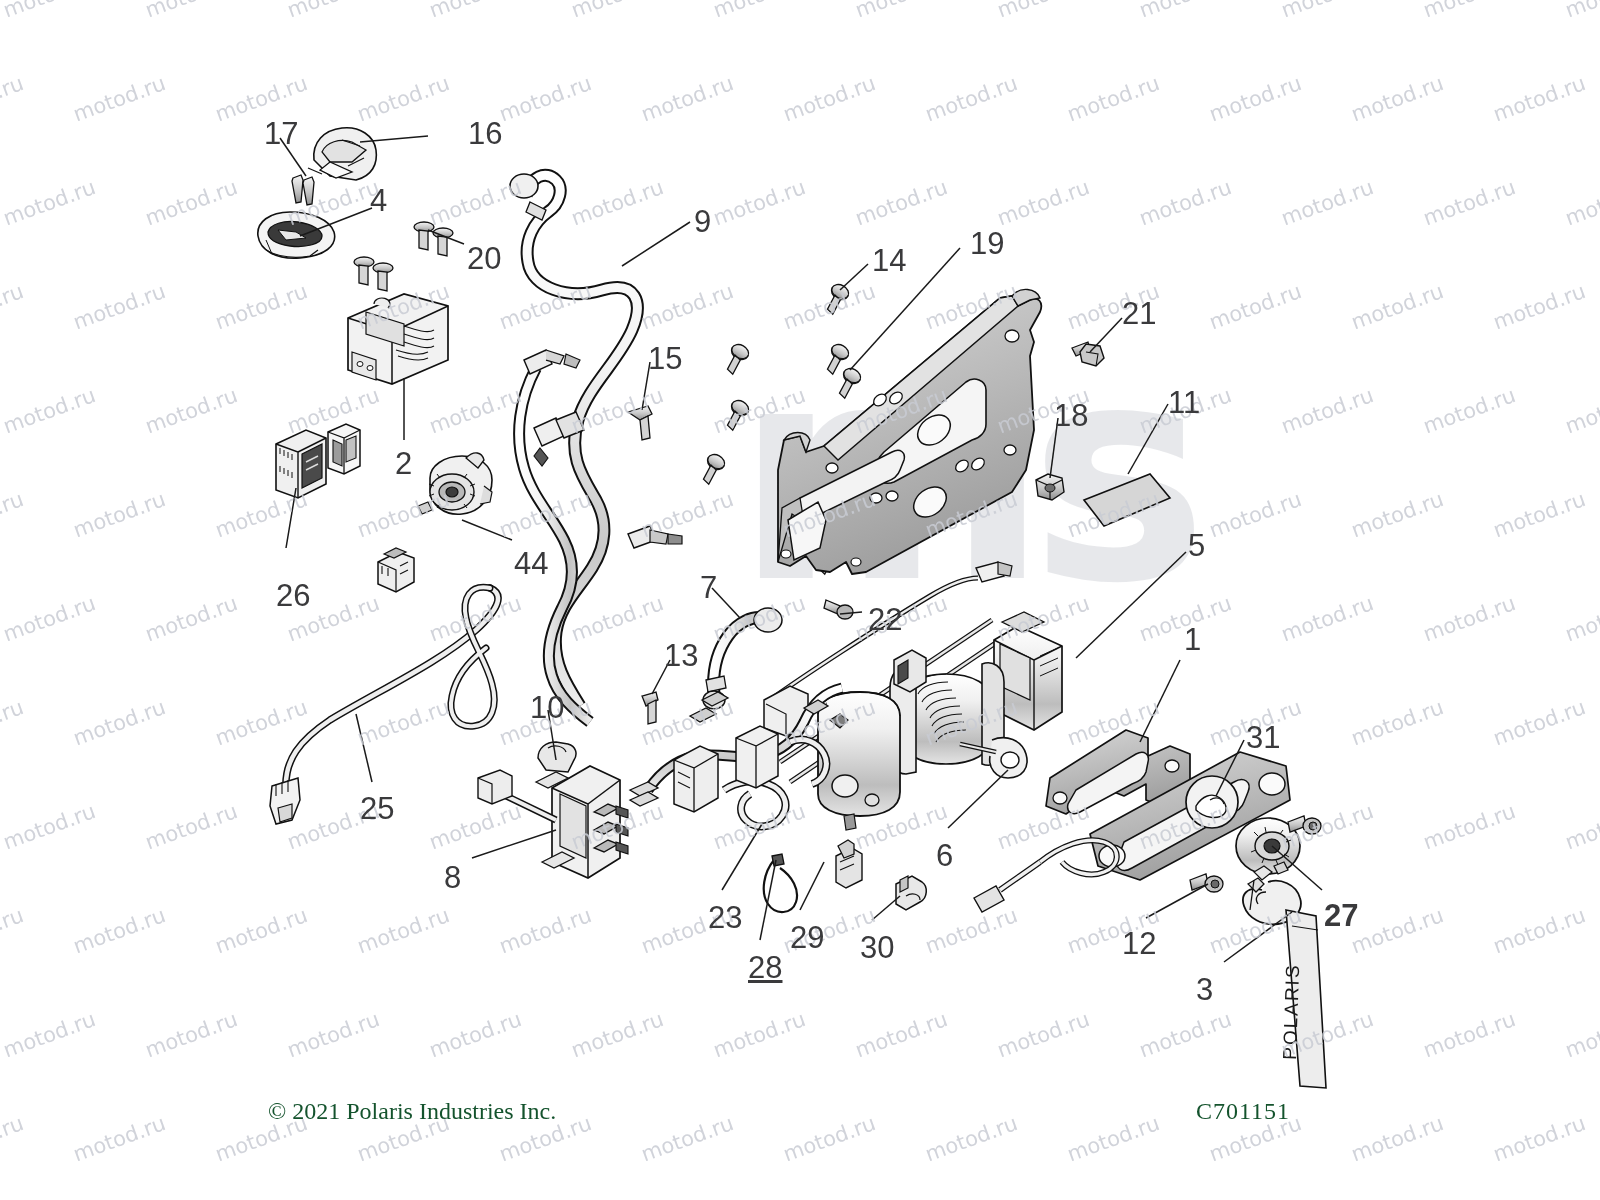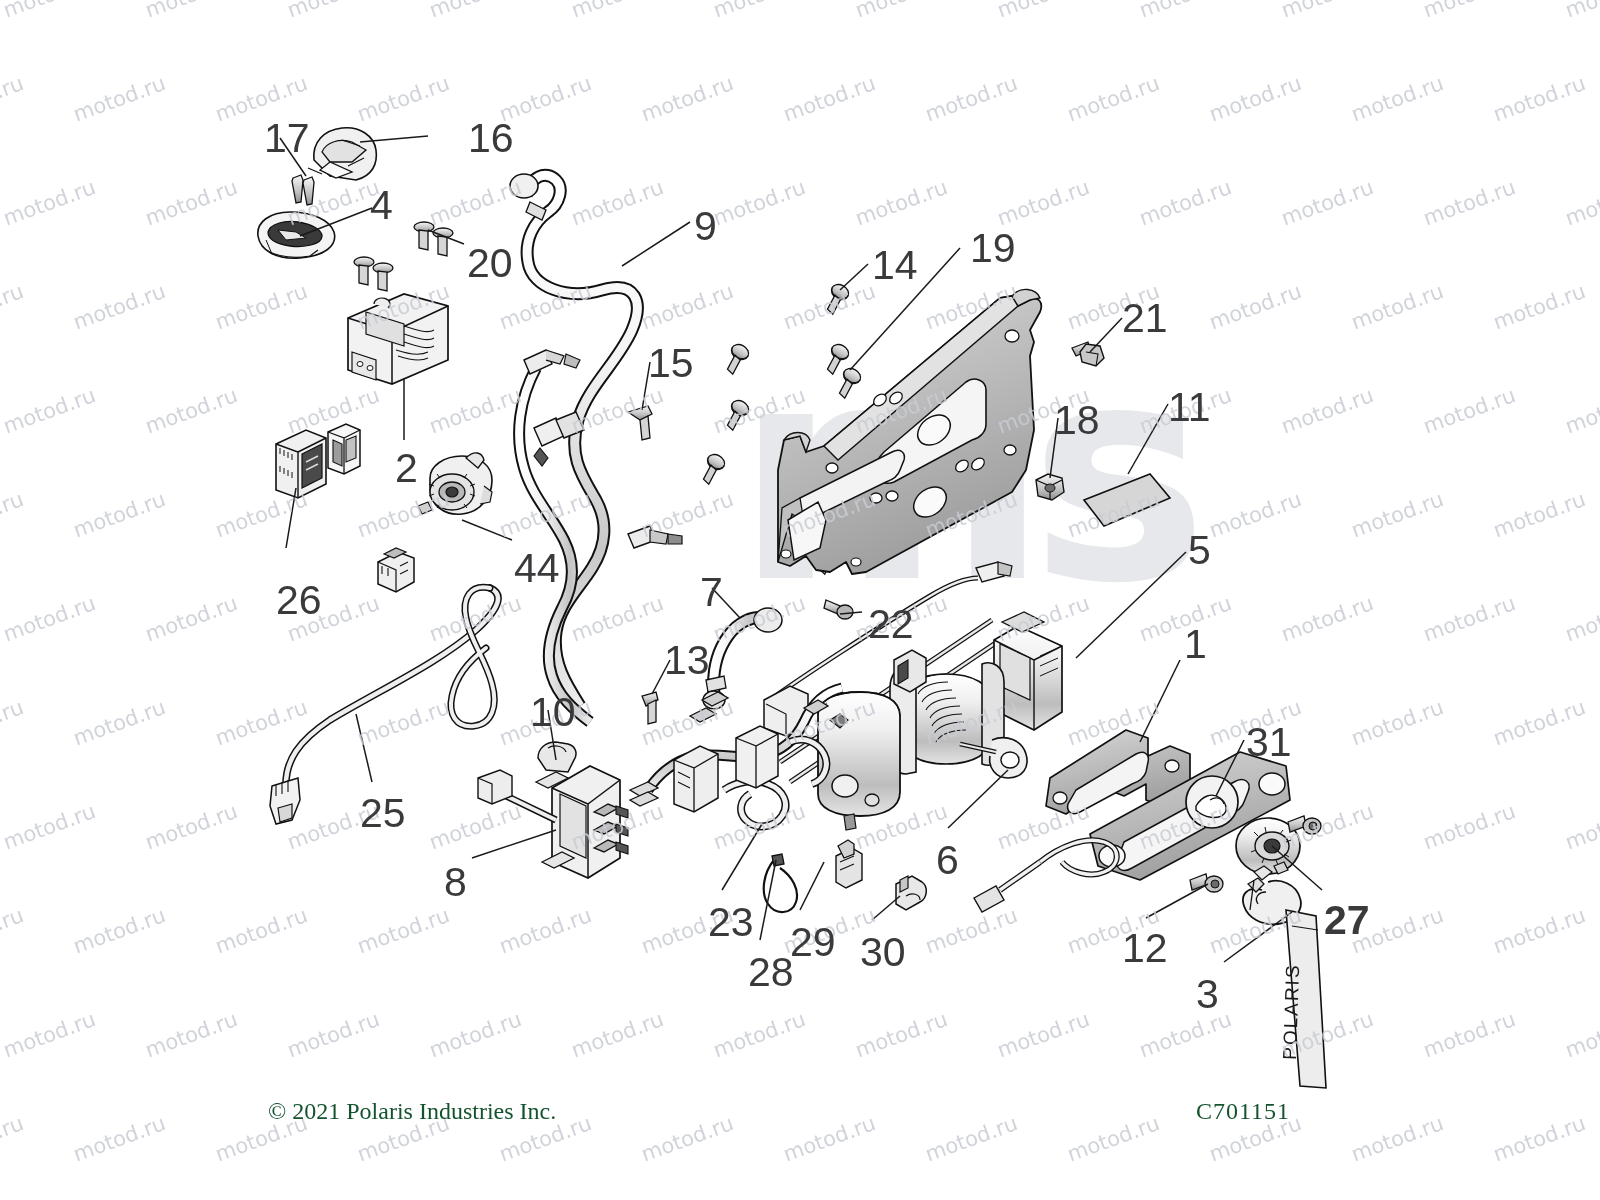--- a/index.html
+++ b/index.html
@@ -16,21 +16,21 @@
            transform:rotate(-20deg);transform-origin:0 0;opacity:.85;}
   
   #bigwm{position:absolute;left:735px;top:355px;z-index:1;
          font-family:"DejaVu Sans",sans-serif;font-weight:bold;
          font-size:300px;color:#d5d7dc;opacity:.55;letter-spacing:-18px;
          line-height:.8;pointer-events:none;}
 
   #art{position:absolute;left:0;top:0;width:1600px;height:1200px;z-index:3;}
   #labels{position:absolute;left:0;top:0;width:1600px;height:1200px;z-index:8;}
   .lbl{position:absolute;font-family:"Liberation Sans",sans-serif;
-       font-size:41px;color:#3a3a3c;line-height:1;}
+       font-size:31px;color:#3a3a3c;line-height:1;}
   .foot{position:absolute;z-index:9;font-family:Liberation Serif, serif;
         color:#14532d;font-size:24px;}
   #copyright{left:268px;top:1098px;}
   #partnum{left:1196px;top:1098px;letter-spacing:1px;text-align:right;}
 </style>
 </head>
 <body>
 
 <div id="stage">
 
@@ -726,21 +726,21 @@
       <div class="lbl" style="left: 1054px; top: 400px;">18</div>
       <div class="lbl" style="left: 970px; top: 228px;">19</div>
       <div class="lbl" style="left: 467px; top: 243px;">20</div>
       <div class="lbl" style="left: 1122px; top: 298px;">21</div>
       <div class="lbl" style="left: 868px; top: 604px;">22</div>
       <div class="lbl" style="left: 708px; top: 902px;">23</div>
       <div class="lbl" style="left: 514px; top: 548px;">44</div>
       <div class="lbl" style="left: 360px; top: 793px;">25</div>
       <div class="lbl" style="left: 276px; top: 580px;">26</div>
       <div class="lbl" style="left: 1324px; top: 900px; font-weight: bold;">27</div>
-      <div class="lbl" style="left: 748px; top: 952px;">28</div>
+      <div class="lbl" style="left: 748px; top: 952px; text-decoration: underline;">28</div>
       <div class="lbl" style="left: 790px; top: 922px;">29</div>
       <div class="lbl" style="left: 860px; top: 932px;">30</div>
       <div class="lbl" style="left: 1246px; top: 722px;">31</div>
     </div>
 
   <div class="foot" id="copyright">© 2021 Polaris Industries Inc.</div>
   <div class="foot" id="partnum">C701151</div>
 
 </div>
 

